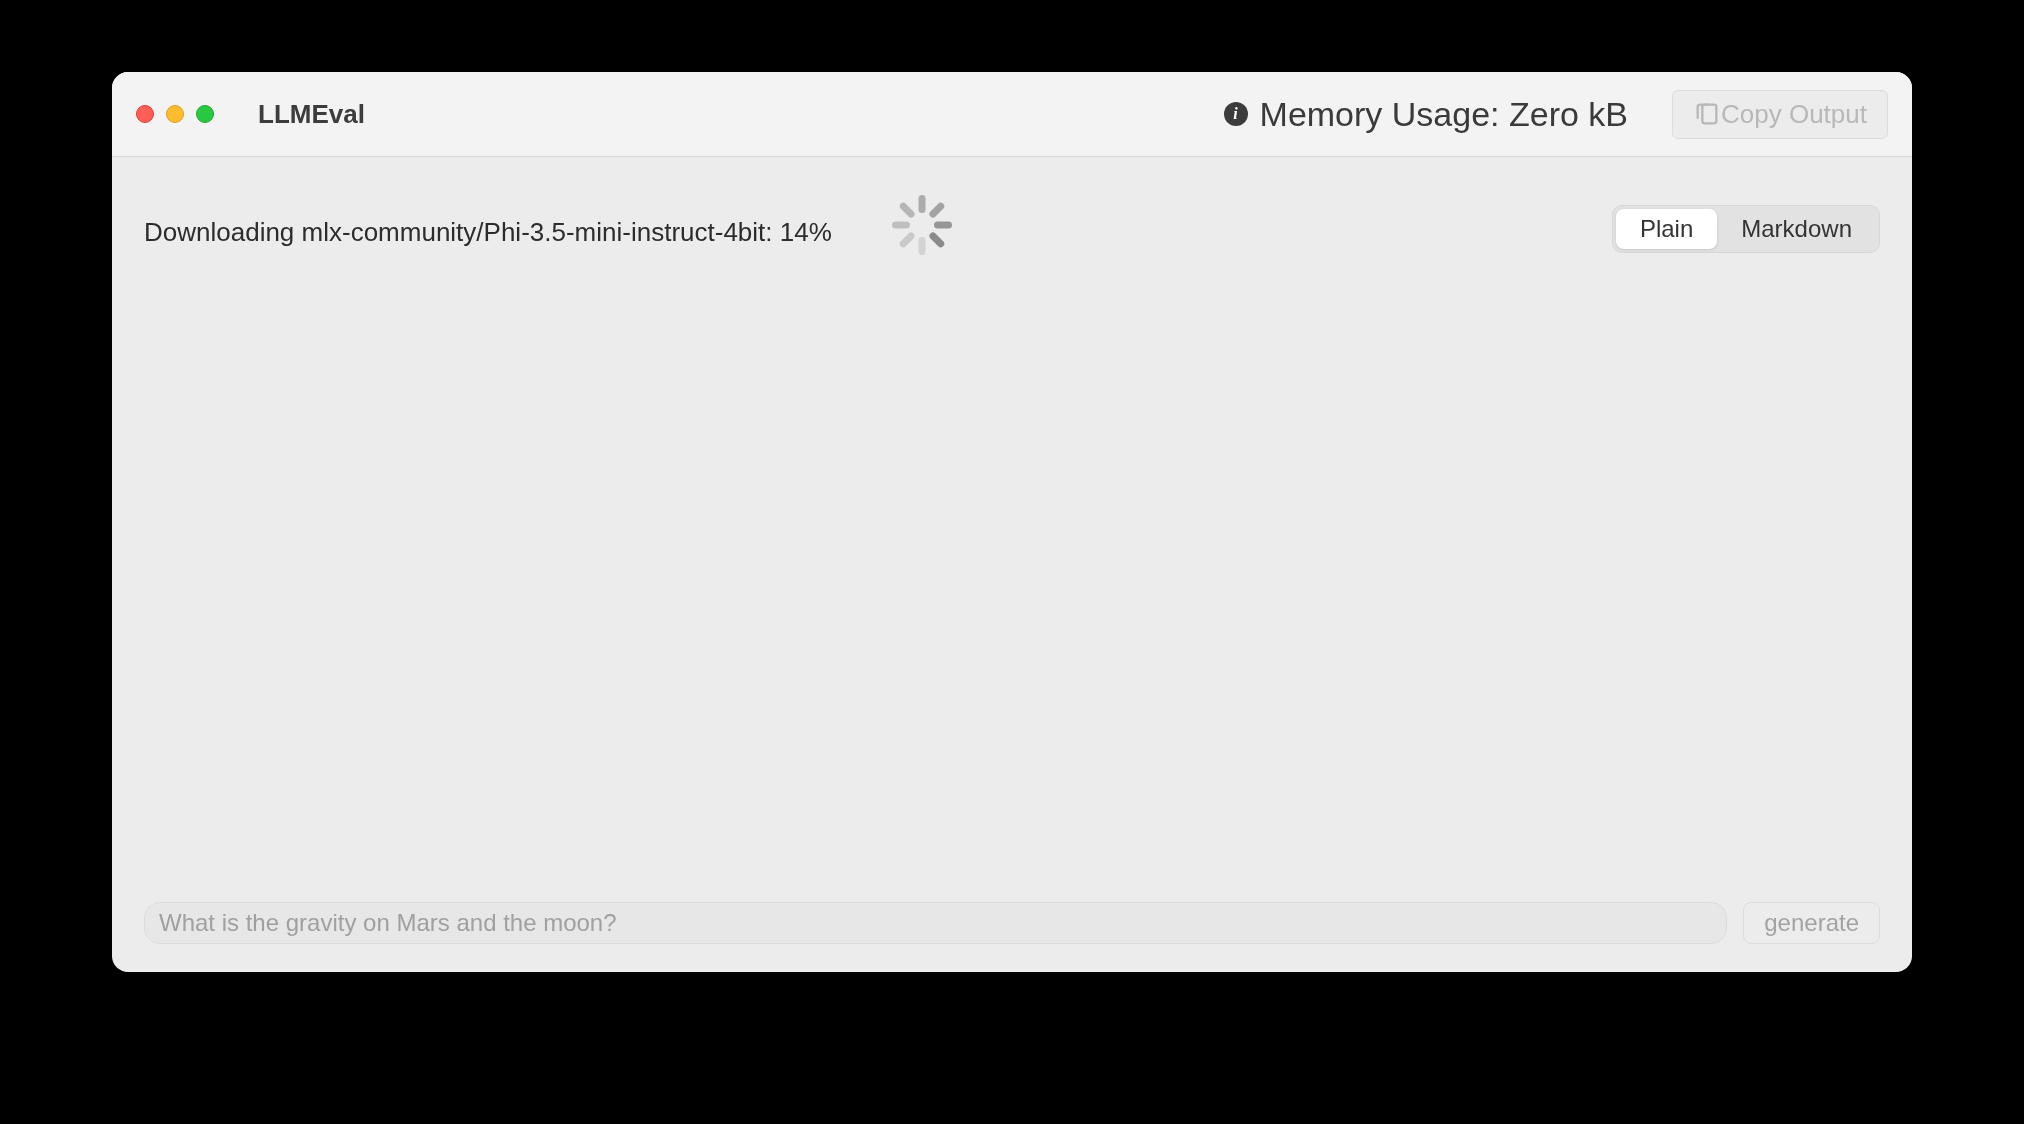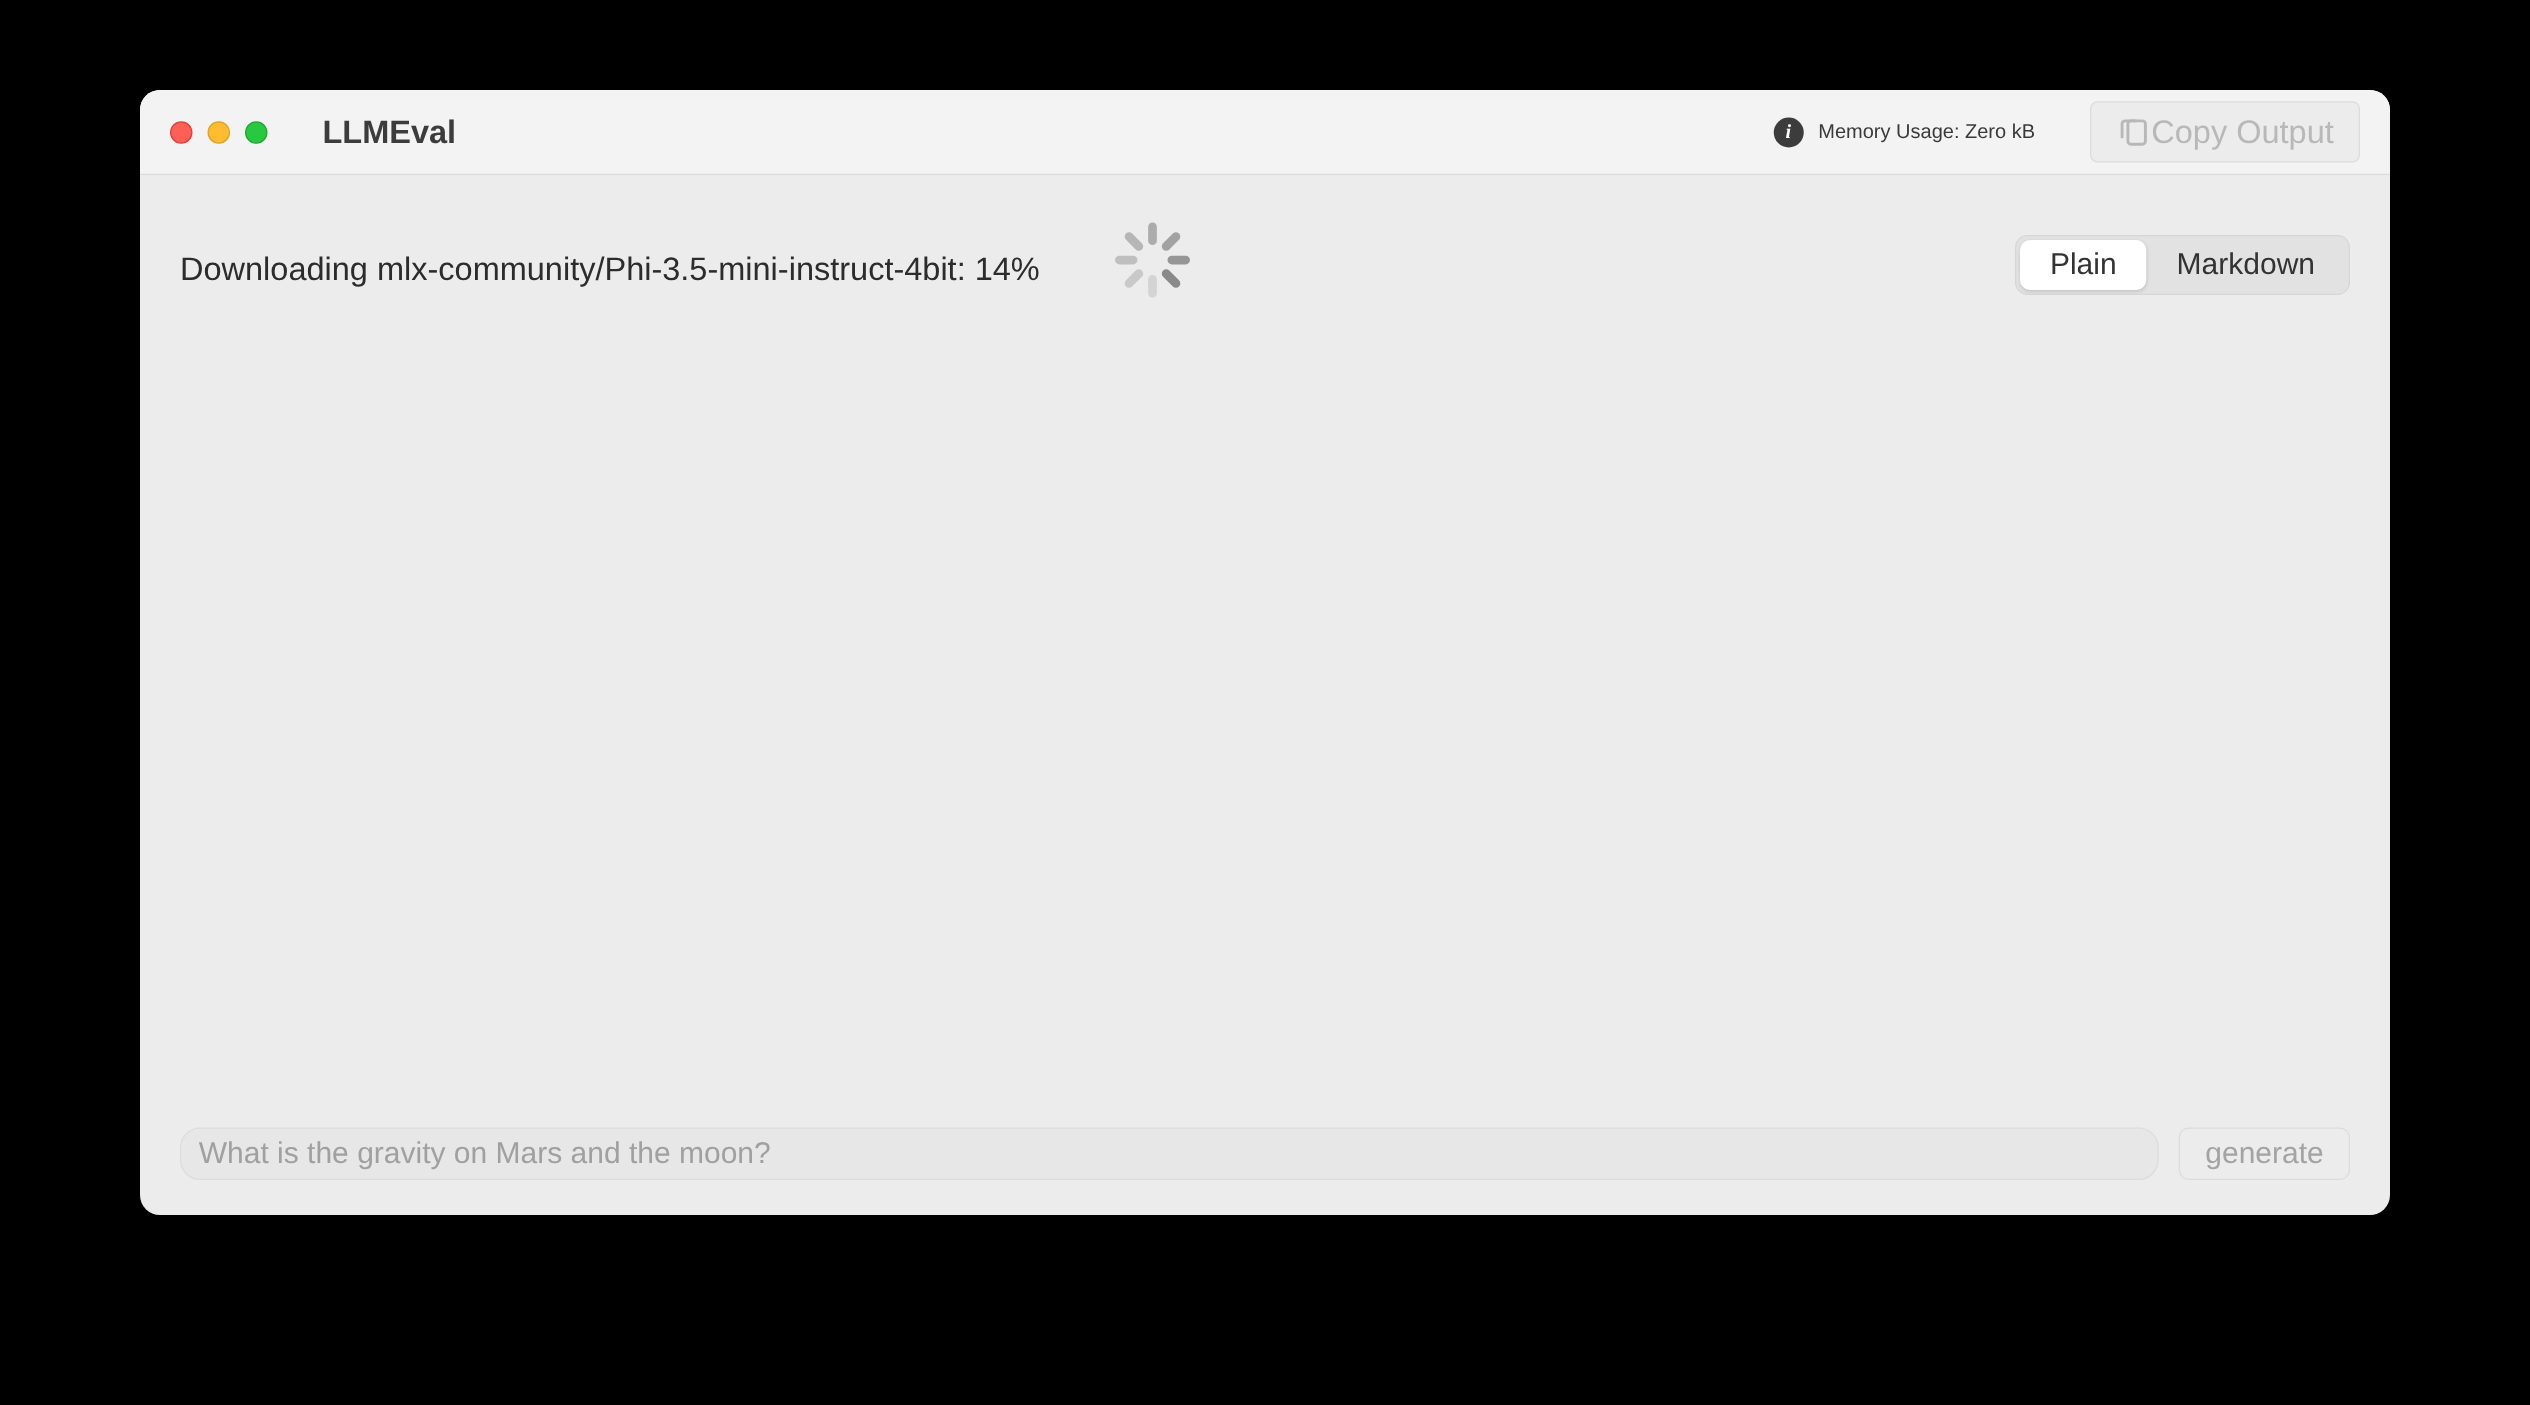--- a/index.html
+++ b/index.html
@@ -21,21 +21,21 @@
       width: 1800px;
       height: 900px;
       background: #ececec;
       border-radius: 16px;
       overflow: hidden;
       box-shadow: 0 30px 80px rgba(0,0,0,0.6);
       display: flex;
       flex-direction: column;
     }
     .titlebar {
-      height: 68px;
+      height: 85px;
       background: #f3f3f3;
       border-bottom: 1px solid #d9d9d9;
       display: flex;
       align-items: center;
       padding: 0 24px;
     }
     .traffic-lights {
       display: flex;
       gap: 12px;
       align-items: center;
@@ -71,21 +71,21 @@
       color: #fff;
       display: flex;
       align-items: center;
       justify-content: center;
       font-family: Georgia, serif;
       font-style: italic;
       font-weight: bold;
       font-size: 16px;
     }
     .mem-text {
-      font-size: 16px;
+      font-size: 34px;
       color: #3a3a3a;
     }
 
     .copy-btn {
       display: flex;
       align-items: center;
       gap: 0;
       background: #ececec;
       border: 1px solid #dcdcdc;
       border-radius: 6px;

